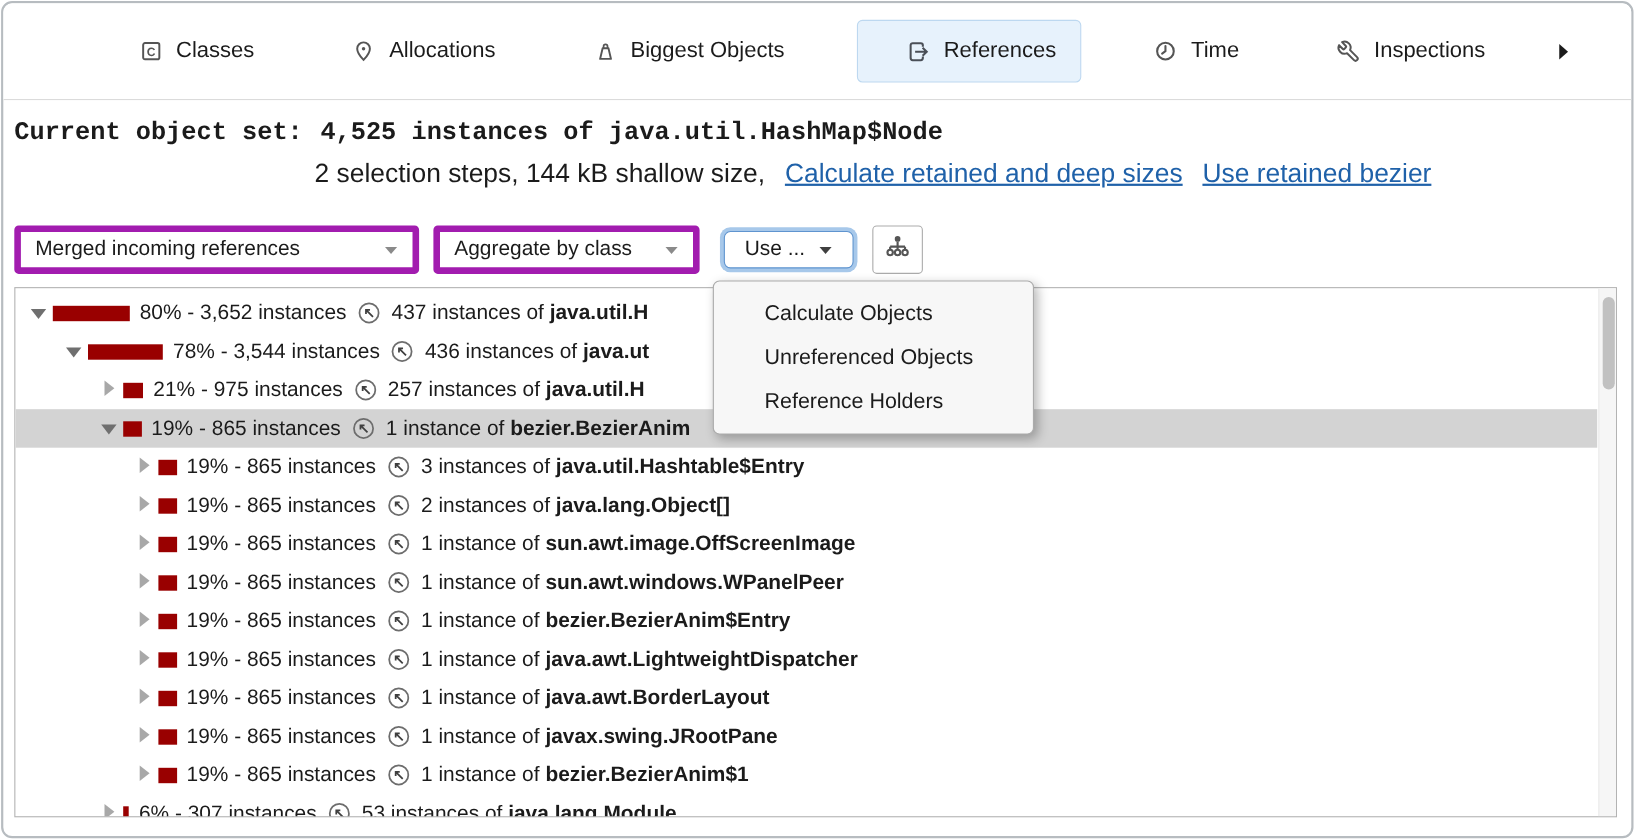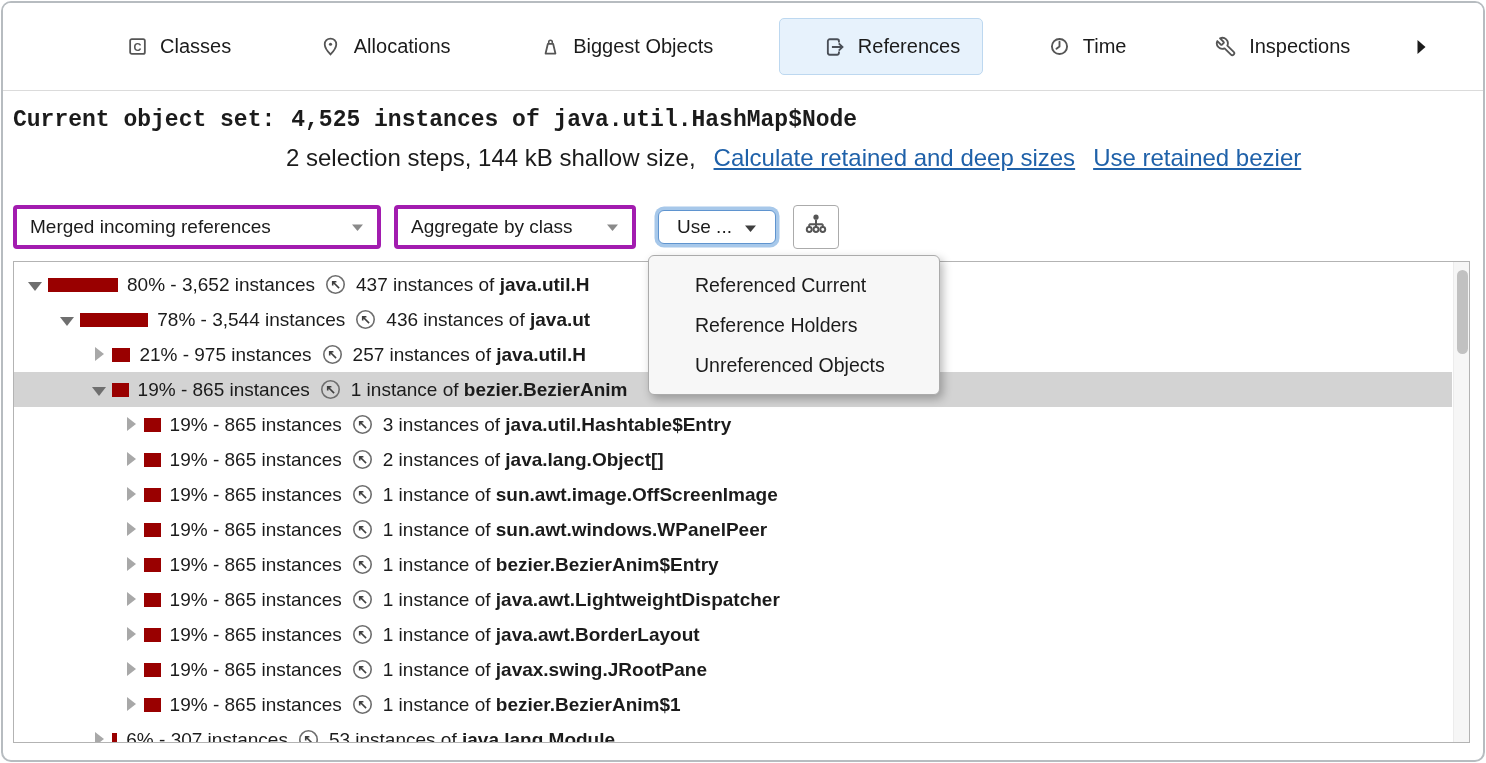--- a/index.html
+++ b/index.html
@@ -28,21 +28,21 @@
   .header-line1{display:flex;align-items:center;font-family:Liberation Mono, monospace;}
   .header-label{font-size:23px;font-weight:bold;}
   .header-value{font-size:23px;font-weight:bold;margin-left:16px;}
   .header-line2{margin-left:273px;margin-top:11px;font-size:24px;display:flex;align-items:baseline;}
   .header-details{color:#1b1b1b;}
   .hlink{color:var(--link);text-decoration:underline;margin-left:18px;cursor:pointer;}
   .hlink:first-of-type{margin-left:22px;}
 
   
   .toolbar{position:absolute;top:202px;left:10px;display:flex;align-items:center;}
-  .combo{height:44px;border:4px solid #a21caf;border-radius:4px;background:#fff;display:flex;align-items:center;
+  .combo{height:44px;border:6px solid #a21caf;border-radius:4px;background:#fff;display:flex;align-items:center;
          padding:0 13px;font-size:19px;cursor:default;}
   .combo .caret{margin-left:auto;display:inline-flex;}
   .combo1{width:368px;margin-right:13px;}
   .combo2{width:242px;margin-right:22px;}
   .use-btn{height:34px;min-width:118px;border:1.5px solid var(--focus-border);box-shadow:0 0 0 3.5px var(--focus-ring);
            border-radius:6px;background:#fff;display:flex;align-items:center;justify-content:center;gap:12px;
            font-size:19px;padding:0 16px;cursor:default;}
   .graph-btn{height:44px;width:46px;margin-left:17px;border:1px solid #ababab;border-radius:4px;background:#fff;
              display:flex;align-items:center;justify-content:center;cursor:default;}
 
@@ -352,18 +352,18 @@
           </span>
           <span class="desc">53 instances of <b>java.lang.Module</b></span>
         </div>
       </div>
     <div class="vscroll">
       <div class="vthumb"></div>
     </div>
   </div>
 
   <div class="popup" id="usemenu">
-      <div class="menu-item">Referenced Current</div>
+      <div class="menu-item">Calculate Objects</div>
+      <div class="menu-item">Unreferenced Objects</div>
       <div class="menu-item">Reference Holders</div>
-      <div class="menu-item">Unreferenced Objects</div>
     </div>
 
 </div>
 
 </body></html>

